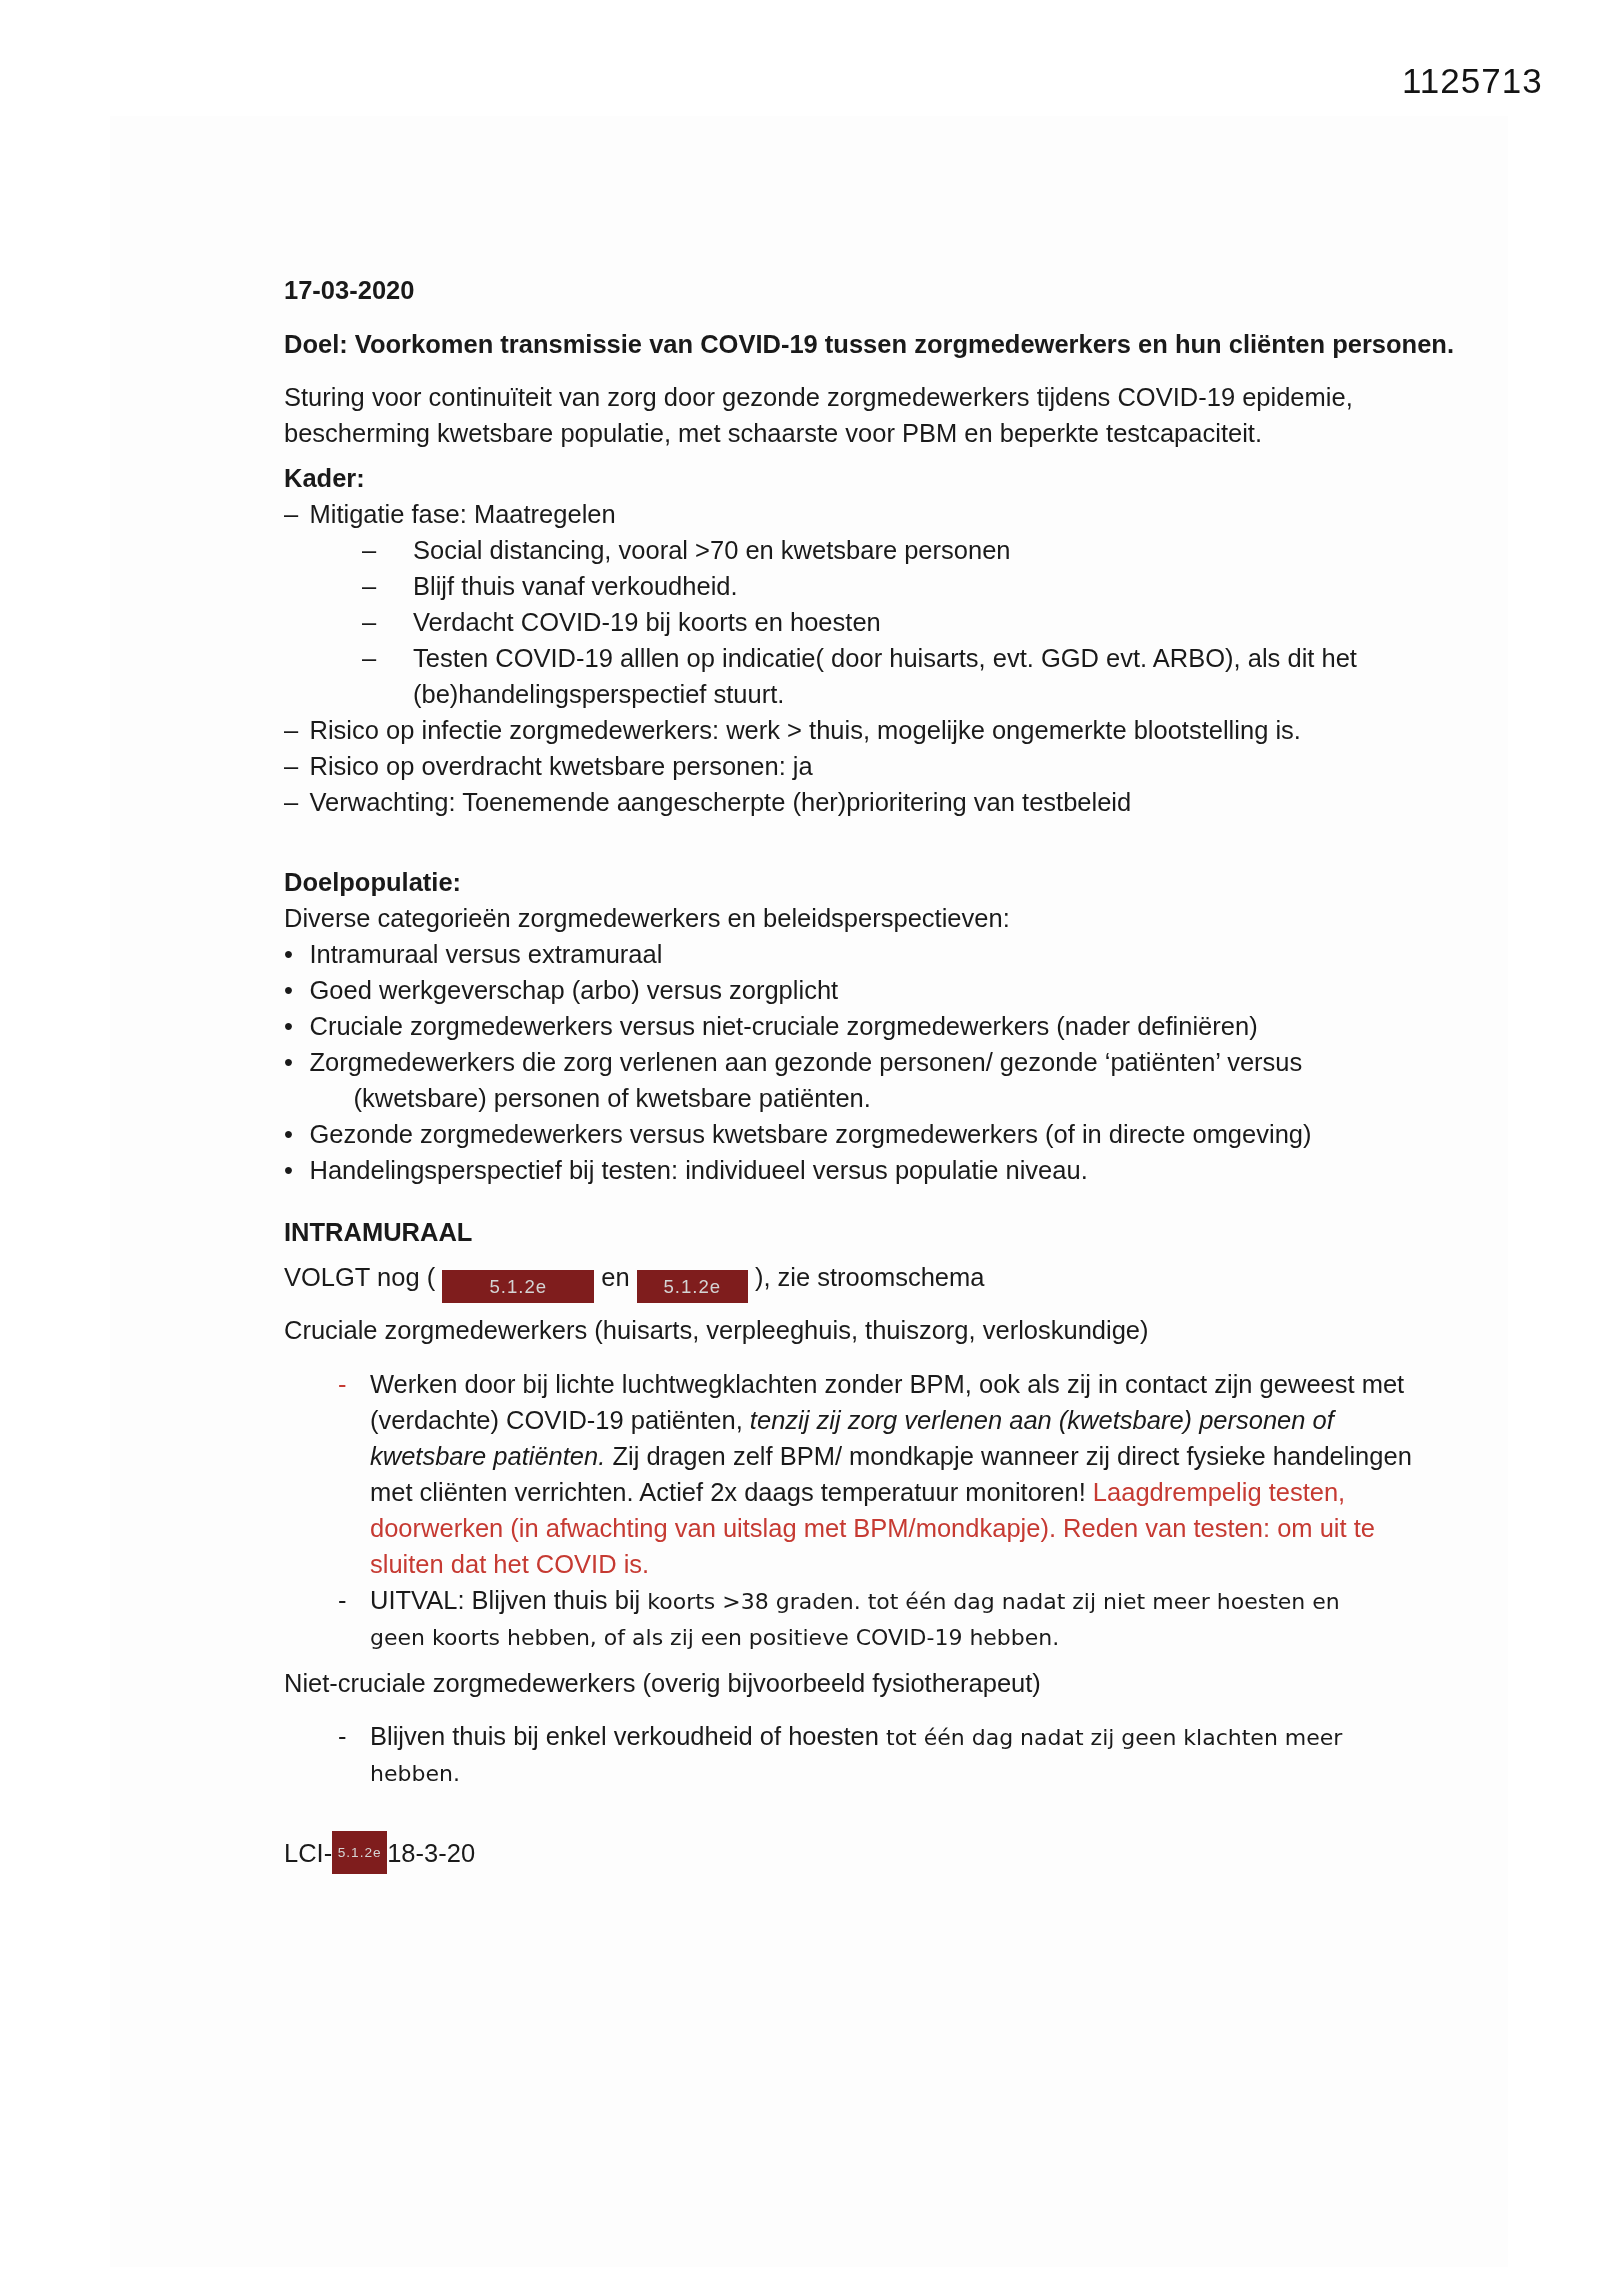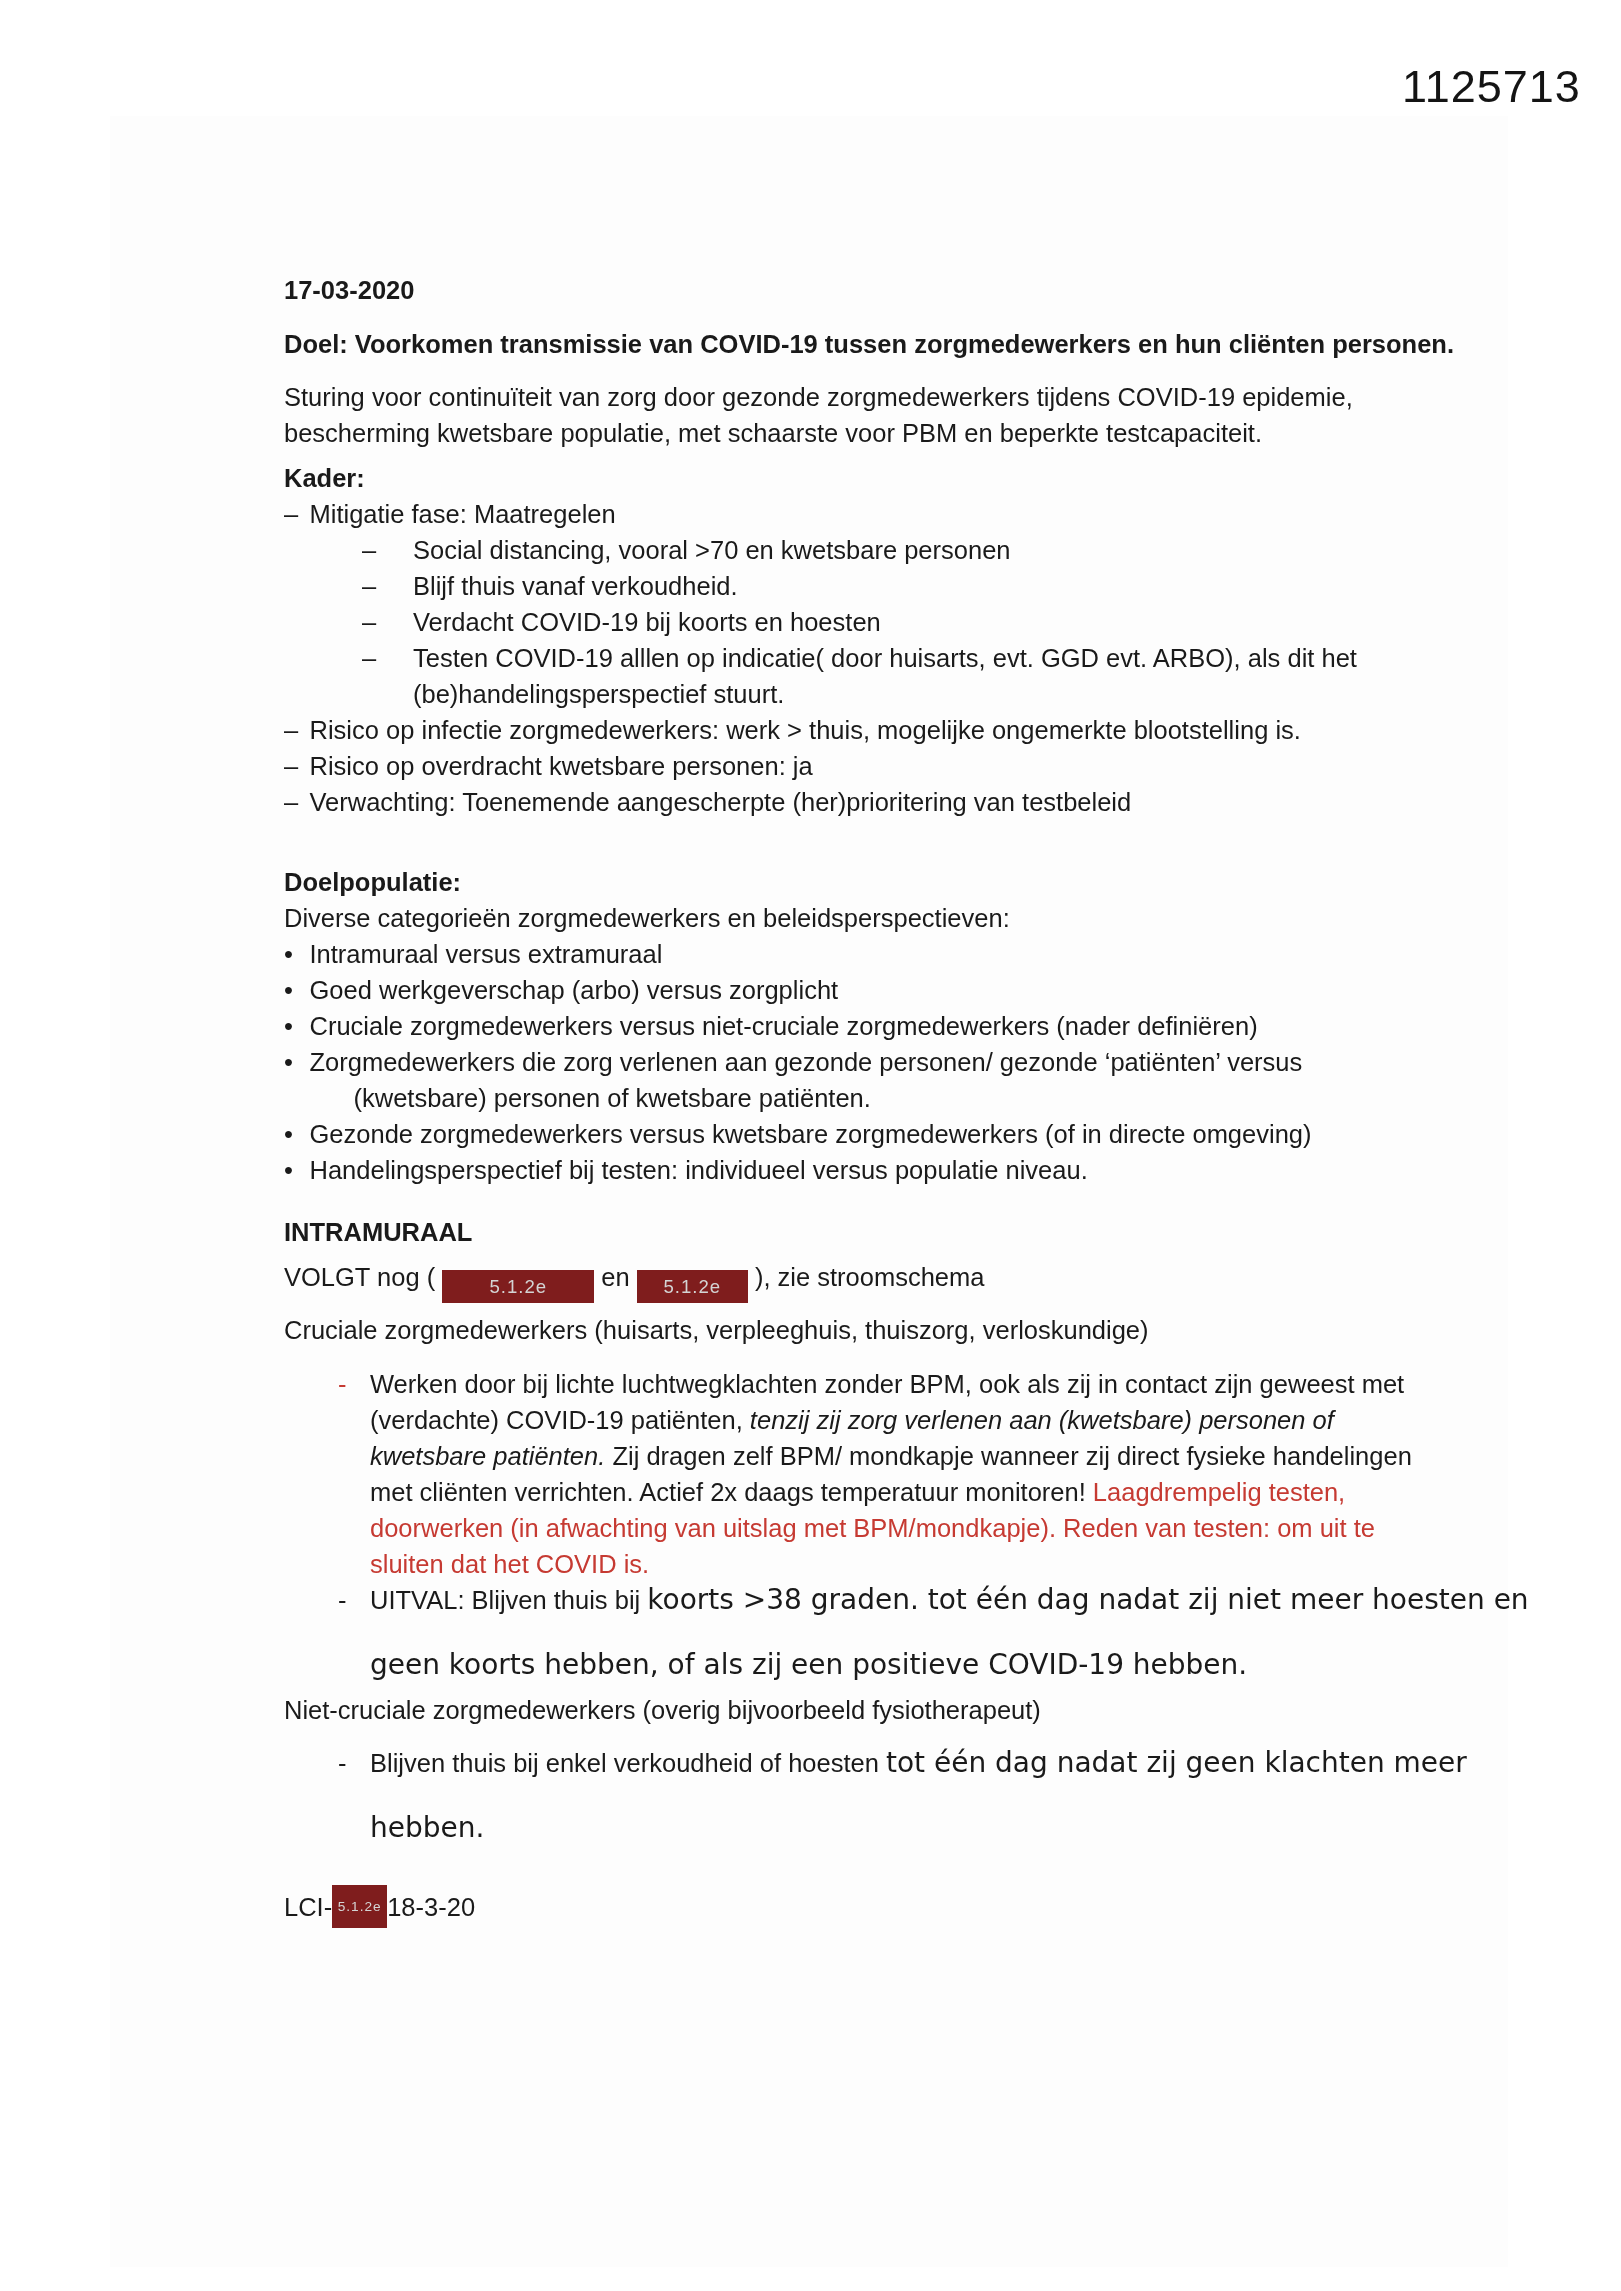--- a/index.html
+++ b/index.html
@@ -10,32 +10,32 @@
     font-family:"Liberation Sans",sans-serif;
     color:#1a1a1a;
     overflow:hidden;
   }
   .scan-tint{
     position:absolute;left:110px;top:116px;width:1398px;height:2151px;
     background:#fdfdfd;
   }
   .stamp{
     position:absolute;top:61px;left:1402px;
-    font-size:45px;letter-spacing:1px;color:#141414;
+    font-size:35px;letter-spacing:1px;color:#141414;
     font-family:"Liberation Sans",sans-serif;
   }
   .content{
     position:absolute;left:284px;top:272px;width:1166px;
     font-size:25.5px;line-height:36px;
   }
   .line{white-space:nowrap;}
   .b{font-weight:bold;}
   .i{font-style:italic;}
   .red{color:#c63a32;}
-  .alt{font-family:"DejaVu Sans",sans-serif;font-size:28px;margin-top:29px;}
+  .alt{font-family:"DejaVu Sans",sans-serif;font-size:22px;}
   .date-line{width:1083px;font-weight:bold;}
   .mt-s{margin-top:9px;}
   .mt-m{margin-top:17.6px;}
   .mt-l{margin-top:25.5px;}
   .mt-xl{margin-top:44px;}
   .row{display:flex;align-items:flex-start;}
   .marker{flex:0 0 auto;}
   .dash-top{width:25.5px;}
   .sub{padding-left:78px;}
   .sub .marker{width:51px;}

